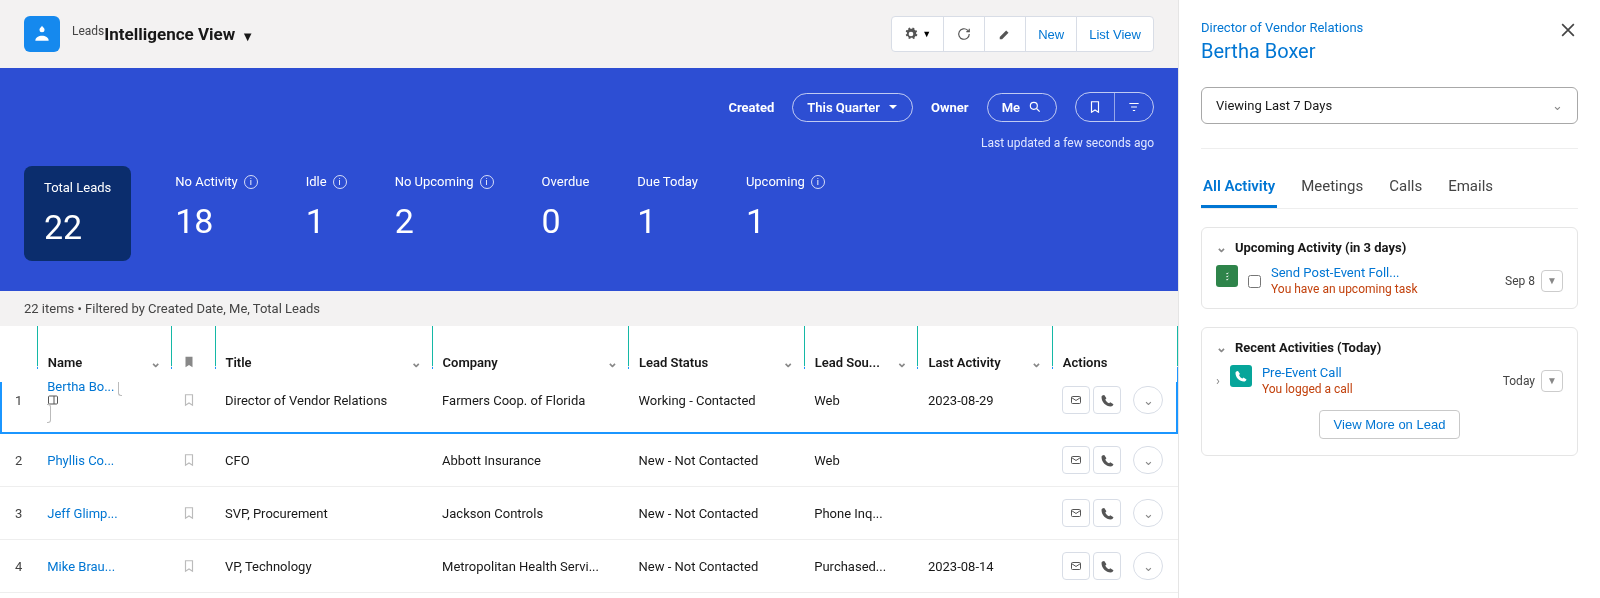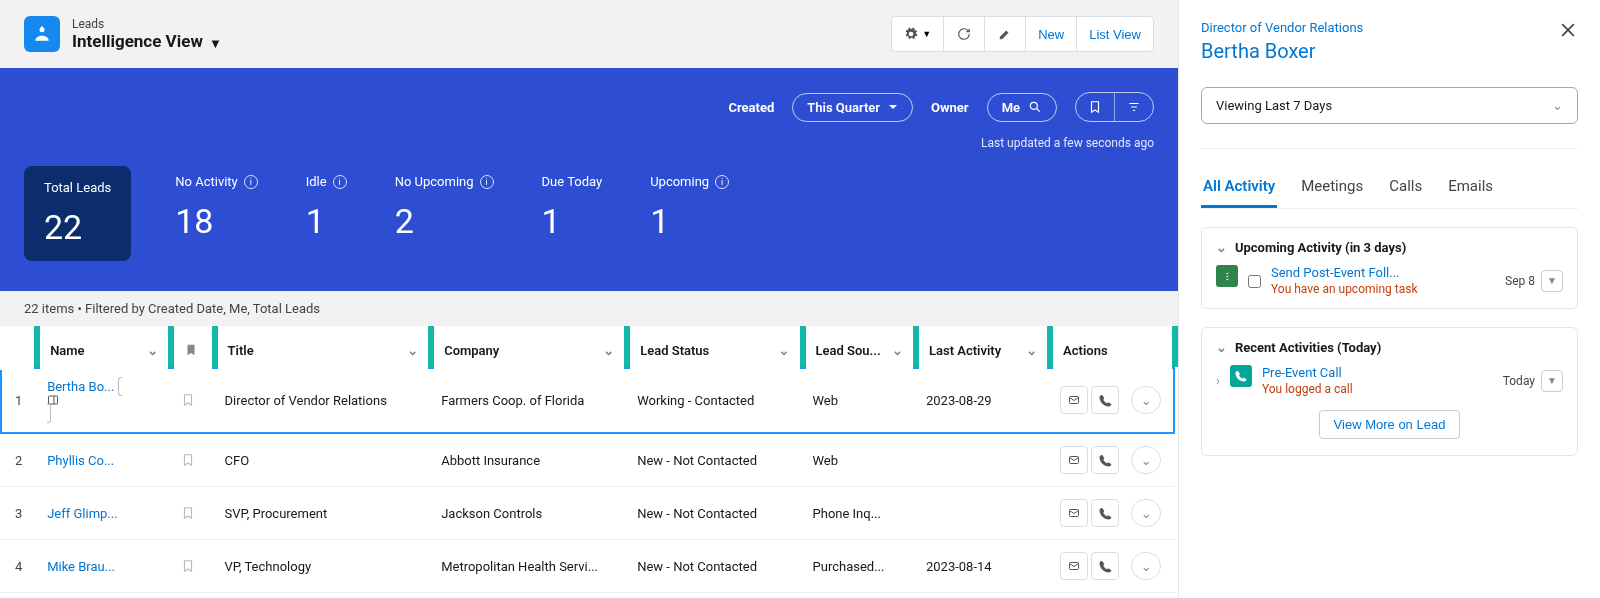--- a/index.html
+++ b/index.html
@@ -2,21 +2,21 @@
 <html><head>
 <meta charset="utf-8">
 <style>
 * { box-sizing: border-box; margin: 0; padding: 0; }
 body { font-family: -apple-system, BlinkMacSystemFont, "Segoe UI", Roboto, "Helvetica Neue", Arial, sans-serif; font-size: 13px; color: #181818; background: #fff; }
 .app { display: flex; width: 1600px; height: 598px; }
 .main { width: 1178px; display: flex; flex-direction: column; }
 .header { display: flex; align-items: center; justify-content: space-between; padding: 16px 24px; background: #f3f2f2; }
 .header-left { display: flex; align-items: center; gap: 12px; }
 .app-icon { width: 36px; height: 36px; background: #1589ee; border-radius: 6px; display: flex; align-items: center; justify-content: center; color: #fff; }
-.header-title-block { display: flex; flex-direction: column; }
+.header-title-block { display: flex; flex-direction: row; }
 .obj-name { font-size: 12px; color: #444; }
 .view-name-row { display: flex; align-items: flex-end; gap: 6px; cursor: pointer; }
 .view-name { font-size: 17px; font-weight: 700; }
 .header-actions { display: flex; }
 .hbtn { height: 36px; min-width: 42px; border: 1px solid #d8dde6; background: #fff; display: flex; align-items: center; justify-content: center; padding: 0 12px; font-size: 13px; cursor: pointer; margin-left: -1px; }
 .hbtn.link { color: #0176d3; }
 .hbtn:first-child { border-top-left-radius: 4px; border-bottom-left-radius: 4px; margin-left: 0; }
 .hbtn:last-child { border-top-right-radius: 4px; border-bottom-right-radius: 4px; }
 
 .blue-bar { background: #2d4ed3; color: #fff; padding: 24px 24px 30px 24px; position: relative; }
@@ -32,21 +32,21 @@
 .metrics-row { display: flex; gap: 40px; margin-top: 16px; }
 .metric { display: flex; flex-direction: column; gap: 12px; padding: 8px 4px; }
 .metric.active { background: #0b2d6d; border-radius: 8px; padding: 14px 20px; }
 .metric-label { font-size: 13px; display:flex;align-items:center;gap:6px; }
 .metric-value { font-size: 34px; font-weight: 400; }
 
 .status-strip { background: #f3f2f2; color: #444; font-size: 13px; padding: 10px 24px; }
 
 .table-wrap { flex: 1; overflow: auto; }
 table { width: 100%; border-collapse: collapse; }
-th { text-align: left; font-weight: 600; font-size: 13px; padding: 12px 10px; border-bottom: 1px solid #e5e5e5; border-right: 6px solid #14b8a6; background:#fff; position: sticky; top:4px; }
+th { text-align: left; font-weight: 600; font-size: 13px; padding: 12px 10px; border-bottom: 1px solid #e5e5e5; border-right: 1px solid #14b8a6; background:#fff; position: sticky; top:16px; }
 th .th-inner { display:flex; justify-content:space-between; align-items:center; }
 td { padding: 12px 10px; border-bottom: 1px solid #eee; font-size: 13px; vertical-align: middle; }
 .col-num { width: 36px; text-align:center; color:#444; }
 .name-link { color: #0176d3; cursor: pointer; }
 .row-actions { display: flex; gap:4px; align-items:center; }
 .icon-btn { width: 28px; height: 28px; border: 1px solid #d8dde6; background:#fff; display:flex; align-items:center; justify-content:center; border-radius:4px; cursor:pointer; margin-left:-1px; }
 .icon-btn:first-child { margin-left:0; }
 .icon-btn.oval { border-radius: 14px; width:30px; }
 .bookmark { color:#bbb; }
 .chev { color:#888; }
@@ -177,20 +177,26 @@
               <span class="info-circ">i</span>
             </div>
             <div class="metric-value">1</div>
           </div>
           <div class="metric">
             <div class="metric-label">
               <span>No Upcoming</span>
               <span class="info-circ">i</span>
             </div>
             <div class="metric-value">2</div>
+          </div>
+          <div class="metric">
+            <div class="metric-label">
+              <span>Overdue</span>
+            </div>
+            <div class="metric-value">0</div>
           </div>
           <div class="metric">
             <div class="metric-label">
               <span>Due Today</span>
             </div>
             <div class="metric-value">1</div>
           </div>
           <div class="metric">
             <div class="metric-label">
               <span>Upcoming</span>

